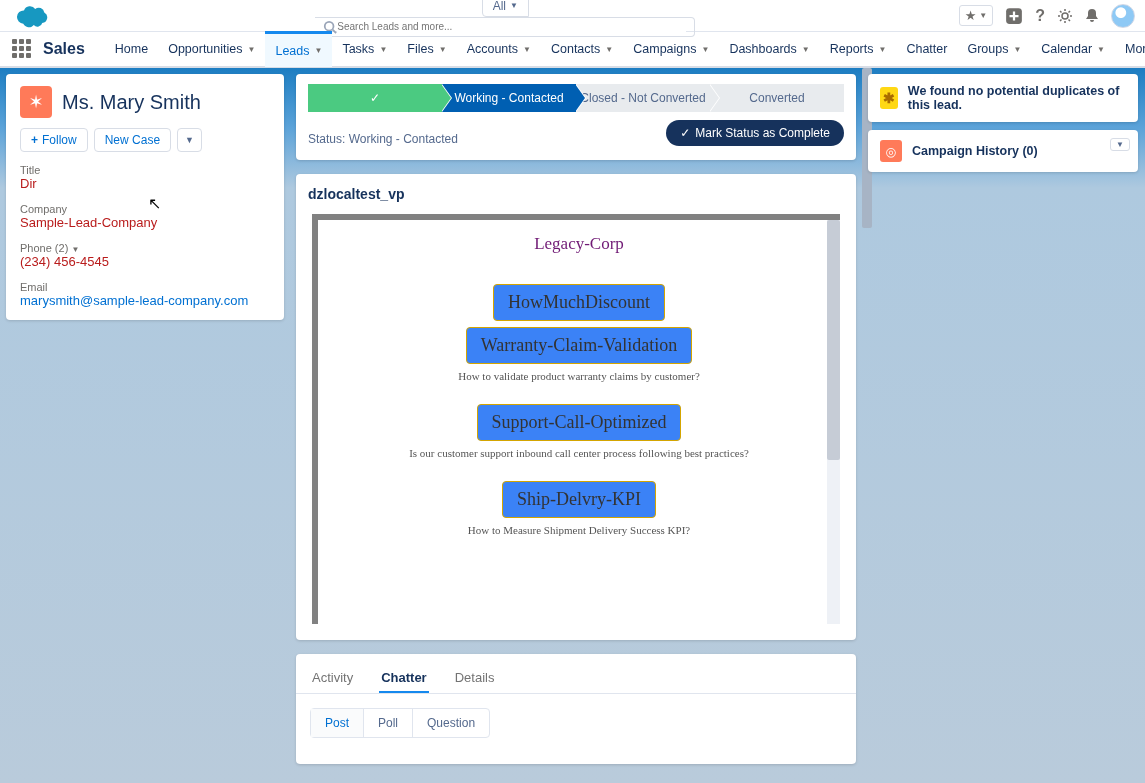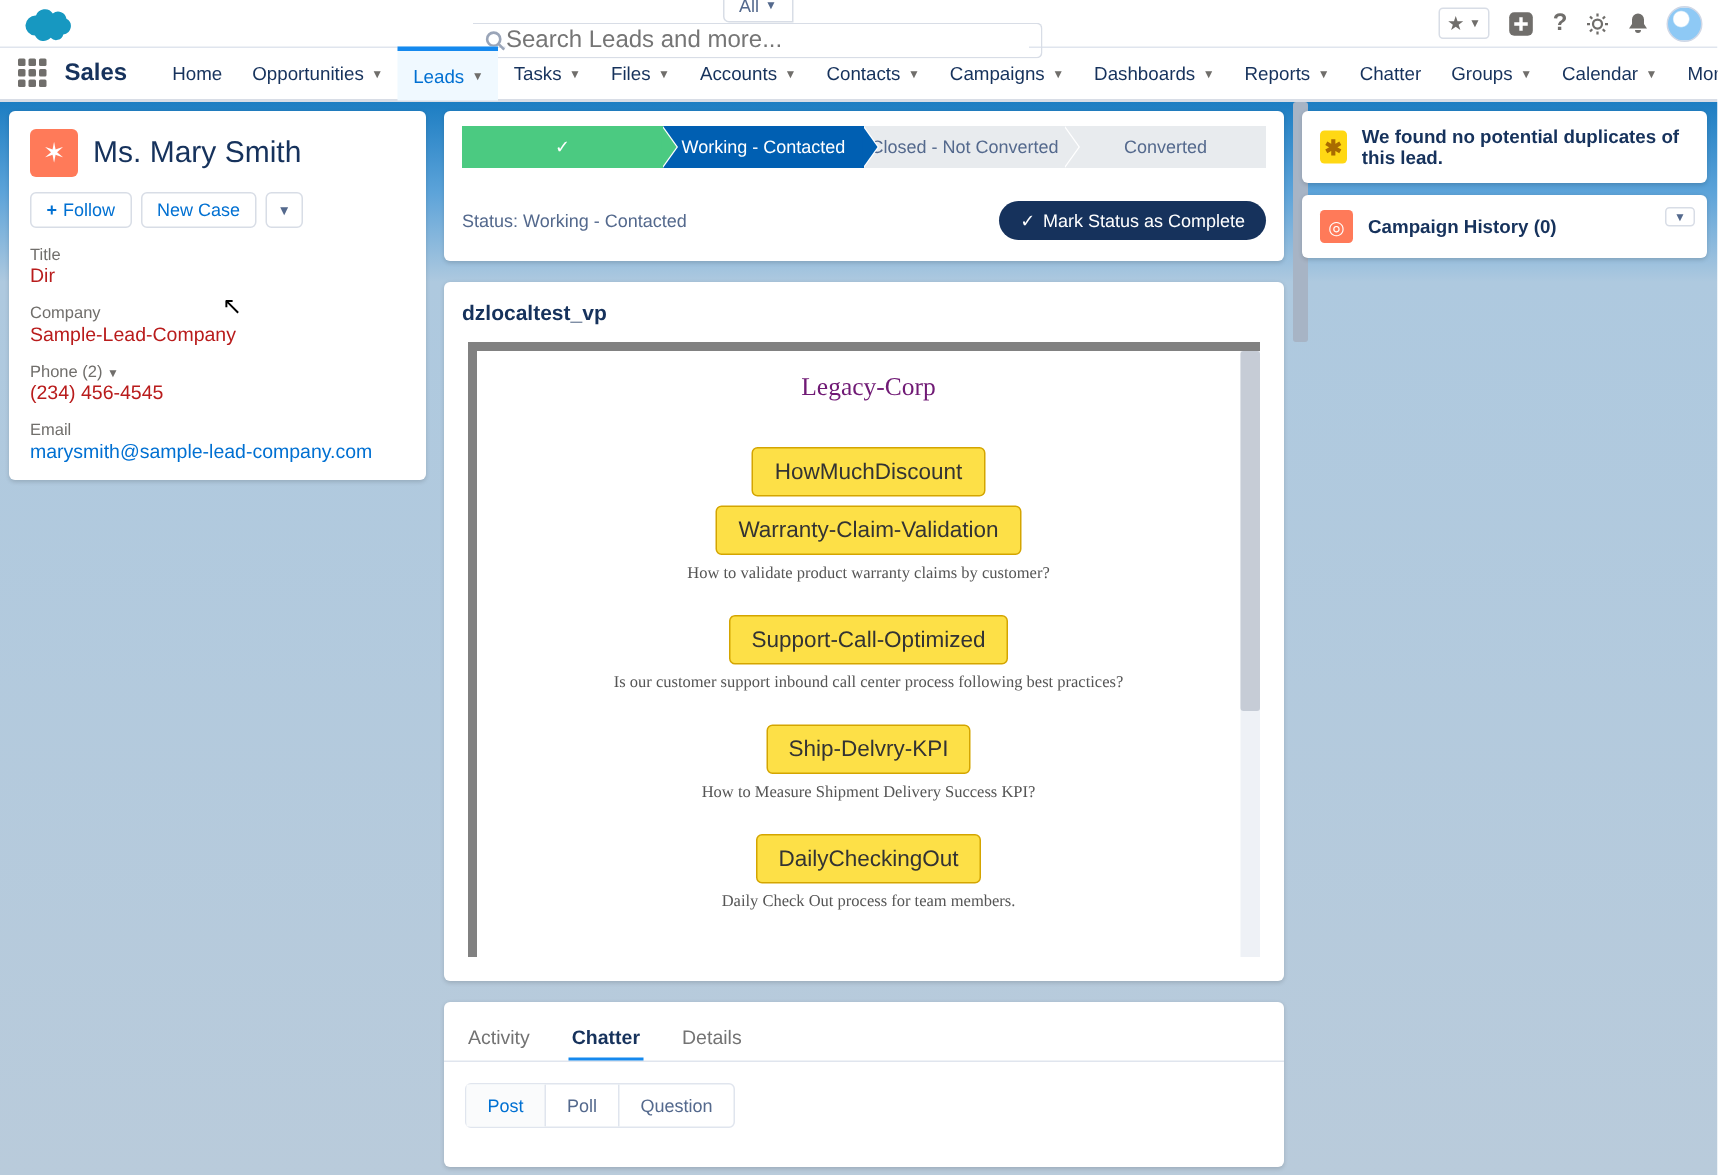--- a/index.html
+++ b/index.html
@@ -3,21 +3,21 @@
 <meta charset="utf-8">
 <style>
 * { box-sizing: border-box; margin: 0; padding: 0; }
 body { font-family: -apple-system, BlinkMacSystemFont, "Segoe UI", Arial, sans-serif; font-size: 13px; color: #16325c; background: #fff; }
 .cloud-logo { width: 42px; height: 28px; }
 .topbar { display: flex; align-items: center; height: 32px; padding: 0 10px; border-bottom: 1px solid #e0e5ee; }
 .topbar-spacer { flex: 1; }
 .search-wrap { display: flex; align-items: center; flex-direction: column; }
 .search-all { border: 1px solid #d8dde6; border-radius: 4px 0 0 4px; padding: 3px 10px; font-size: 12px; display:flex; align-items:center; gap:4px; color:#54698d;}
 .search-box { display: flex; align-items: center; border: 1px solid #d8dde6; border-left: none; border-radius: 0 4px 4px 0; padding: 2px 8px; width: 380px; }
-.search-box input { border: none; outline: none; font-size: 16px; flex: 1; color: #54698d; }
+.search-box input { border: none; outline: none; font-size: 10px; flex: 1; color: #54698d; }
 .top-icons { display: flex; align-items: center; gap: 12px; color: #706e6b; }
 .avatar-img { width: 24px; height: 24px; border-radius: 50%; background: radial-gradient(circle at 40% 35%, #fff 0 25%, #8ec9f5 30% 100%); border:1px solid #cfd7e6;}
 .nav-row { display: flex; align-items: center; height: 36px; border-bottom: 2px solid #d8dde6; }
 .waffle { width: 20px; height: 20px; margin: 0 12px; display:grid; grid-template-columns:repeat(3,5px); grid-template-rows:repeat(3,5px); gap:2px;}
 .waffle span{background:#706e6b;border-radius:1px;}
 .app-name { font-weight: 600; font-size: 16px; color: #16325c; margin-right: 20px; }
 .nav-item { padding: 12px 10px; height:36px; display:flex; align-items:center; gap:5px; font-size: 12.5px; color: #16325c; cursor:pointer; }
 .nav-item.active { background: #f0f9ff; border-top: 3px solid #1589ee; color:#0070d2;}
 .nav-item .chev { font-size: 8px; color:#706e6b; }
 .blue-bg { background: linear-gradient(180deg, #1c7dc2 0, #5ca3d9 60px, #aec9df 120px, #b9cbdb 100%); min-height: calc(100vh - 68px); display: flex; position:relative;}
@@ -37,29 +37,29 @@
 .path-bar { display:flex; height:28px;}
 .path-seg { position:relative; flex:1; display:flex; align-items:center; justify-content:center; font-size:12px; color:#fff;}
 .path-seg.done{background:#4bca81;}
 .path-seg.active{background:#005fb2;}
 .path-seg.next{background:#e8ebee;color:#54698d;}
 .path-seg:not(:last-child)::after{content:"";position:absolute;right:-9px;top:0;border-top:14px solid transparent;border-bottom:14px solid transparent;border-left:10px solid;z-index:2;}
 .path-seg.done::after{border-left-color:#4bca81;}
 .path-seg.active::after{border-left-color:#005fb2;}
 .path-seg.next:not(:last-child)::after{border-left-color:#e8ebee;}
 .path-seg:not(:first-child)::before{content:"";position:absolute;left:0;top:0;border-top:14px solid transparent;border-bottom:14px solid transparent;border-left:10px solid #fff;z-index:1;}
-.path-row2{display:flex;justify-content:space-between;align-items:center;margin-top:22px;font-size:12px;color:#54698d;}
+.path-row2{display:flex;justify-content:space-between;align-items:flex-end;margin-top:8px;font-size:12px;color:#54698d;}
 .mark-btn{background:#16325c;color:#fff;border:none;border-radius:15px;padding:6px 14px;font-size:12px;display:flex;align-items:center;gap:5px;cursor:pointer;}
 .vp-title{font-size:14px;font-weight:600;padding:12px;}
 .iframe-like{border-top:6px solid #818181;border-left:6px solid #818181;margin:0 16px 16px;height:410px;overflow:auto;position:relative;}
 .iframe-inner{padding:14px 24px 30px;text-align:center;}
 .iframe-scroll{position:absolute;top:0;right:0;width:13px;height:100%;background:#eef1f6;}
 .iframe-scroll-thumb{position:absolute;top:0;right:0;width:13px;height:240px;background:#c6ccd6;border-radius:2px;}
 .legacy-title{color:#701a75;font-family:Georgia,serif;font-size:17px;margin-bottom:24px;}
-.yellow-btn{display:inline-block;background:#fde047;border:1px solid #d4a500;border-radius:4px;padding:7px 14px;font-size:15px;color:#333;cursor:pointer;margin-top:6px;}
+.yellow-btn{display:inline-block;background:#3b82f6;border:1px solid #d4a500;border-radius:4px;padding:7px 14px;font-size:18px;color:#333;cursor:pointer;margin-top:6px;font-family:Liberation Serif, serif;}
 .yellow-desc{font-size:11px;color:#555;font-family:Georgia,serif;margin:6px 0 16px;}
 .tabs-card{padding:0;}
 .tabs-row{display:flex;gap:24px;padding:10px 14px 0;border-bottom:1px solid #e0e5ee;}
 .tab{font-size:13px;color:#737373;padding:6px 2px;cursor:pointer;}
 .tab.active{color:#16325c;font-weight:600;border-bottom:2px solid #1589ee;}
 .sub-tabs{display:flex;margin:14px 14px 8px;border:1px solid #e0e5ee;border-radius:4px;width:fit-content;}
 .sub-tab{padding:7px 14px;font-size:12px;color:#54698d;cursor:pointer;border-right:1px solid #e0e5ee;}
 .sub-tab:last-child{border-right:none;}
 .sub-tab.active{color:#0070d2;background:#fafbfc;}
 .right-col{width:270px;margin:6px;display:flex;flex-direction:column;gap:8px;}
@@ -246,24 +246,20 @@
             <div class="yellow-desc">How to validate product warranty claims by customer?</div>
           </div>
           <div>
             <div class="yellow-btn">Support-Call-Optimized</div>
             <div class="yellow-desc">Is our customer support inbound call center process following best practices?</div>
           </div>
           <div>
             <div class="yellow-btn">Ship-Delvry-KPI</div>
             <div class="yellow-desc">How to Measure Shipment Delivery Success KPI?</div>
           </div>
-          <div>
-            <div class="yellow-btn">DailyCheckingOut</div>
-            <div class="yellow-desc">Daily Check Out process for team members.</div>
-          </div>
         </div>
         <div class="iframe-scroll">
             <div class="iframe-scroll-thumb"></div>
           </div>
       </div>
     </div>
 
     <div class="card tabs-card">
       <div class="tabs-row">
         <div class="tab">Activity</div>

